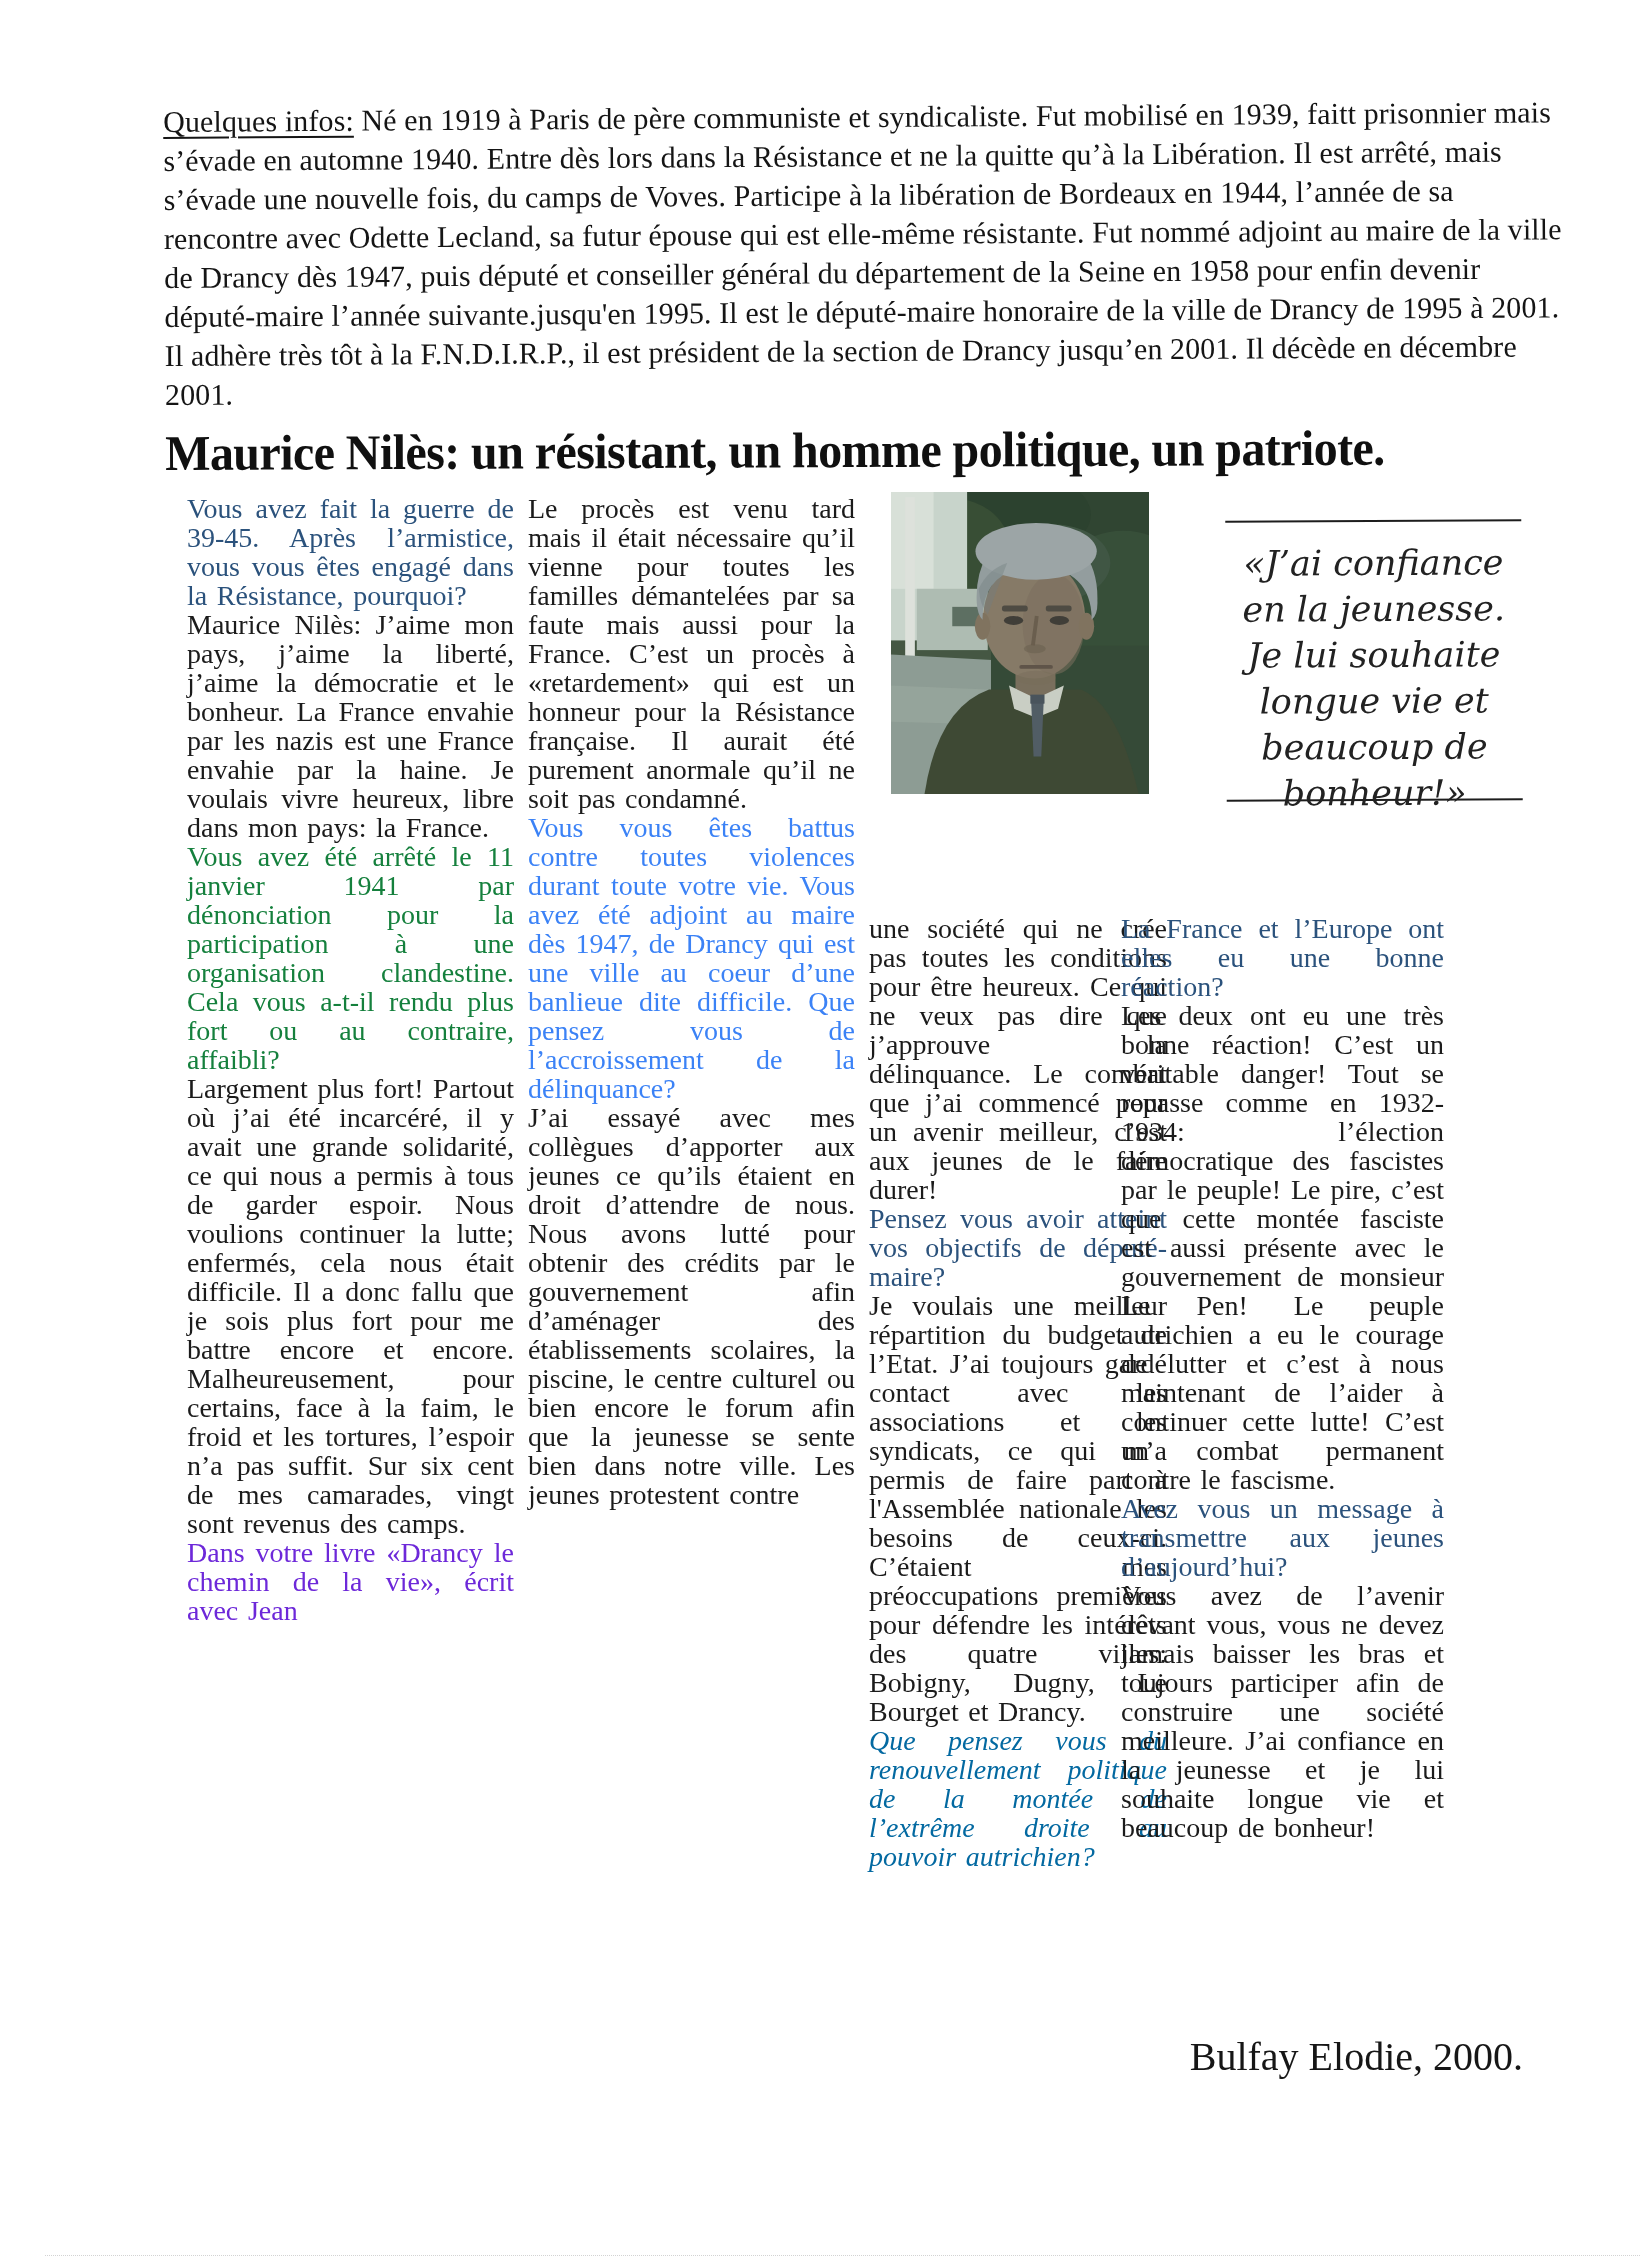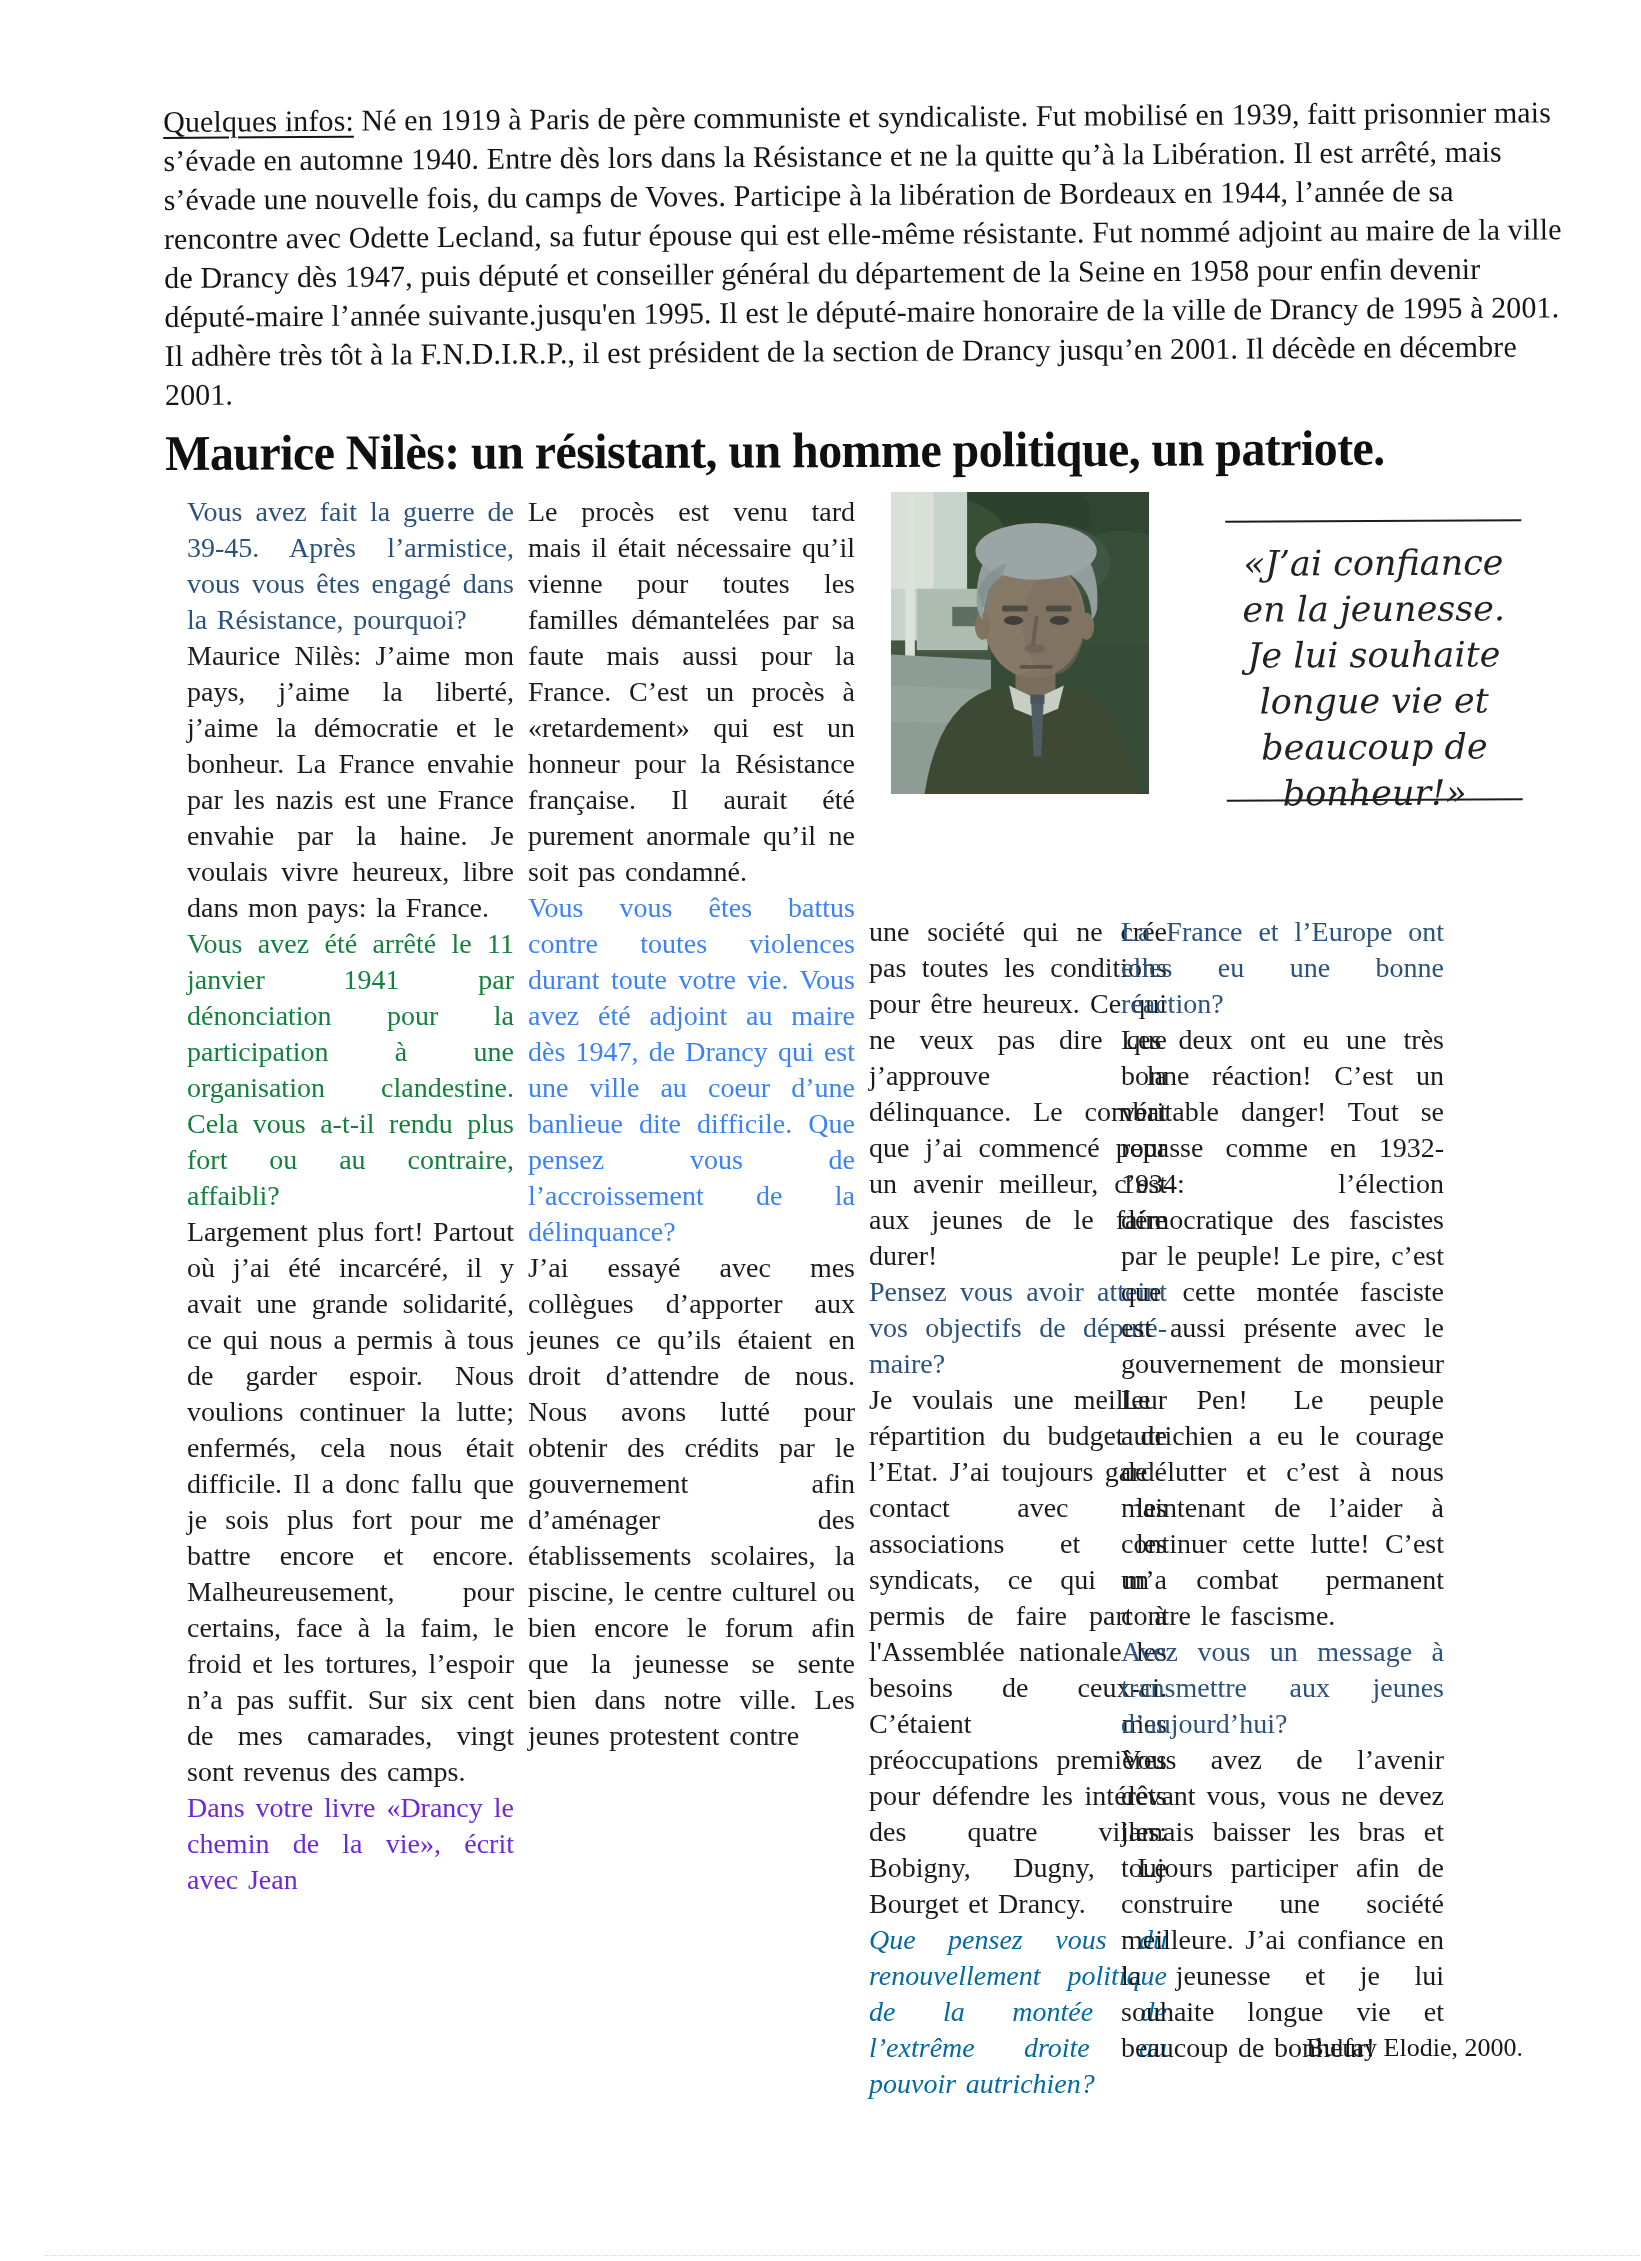--- a/index.html
+++ b/index.html
@@ -18,21 +18,21 @@
     text-decoration:underline;text-decoration-thickness:1.9px;text-underline-offset:4.5px;
   }
   
   .headline{
     position:absolute;left:165px;top:390px;width:1439px;
     font-size:50px;font-weight:bold;letter-spacing:-0.6px;white-space:nowrap;
     transform:rotate(-.25deg) scaleX(.96);transform-origin:0 0;color:#101010;
   }
   
   .col{
-    position:absolute;font-size:28px;line-height:36px;
+    position:absolute;font-size:28px;line-height:29px;
     text-align:justify;word-spacing:2.6px;hyphens:auto;color:#1b1b1b;
   }
   .col p{margin:0;}
   #col1{left:187px;top:494px;width:327px;}
   #col2{left:528px;top:494px;width:327px;}
   #col3{left:869px;top:914px;width:298px;}
   #col4{left:1121px;top:914px;width:323px;}
   .question{color:#2b527c;}
   
   .photo{
@@ -48,21 +48,21 @@
     transform:rotate(-.3deg);
   }
   .pullquote .qtext{
     margin-top:18px;font-style:italic;font-size:35px;line-height:46px;
     text-align:center;white-space:pre-line;color:#222;
     font-family:"DejaVu Serif","Liberation Serif",serif;
   }
   
   .signature{
     position:absolute;left:1189px;top:2033px;width:334px;
-    font-size:26px;text-align:right;color:#161616;
+    font-size:40px;text-align:right;color:#161616;
   }
   
   .scan-edge{
     position:absolute;left:45px;right:0;bottom:5.2px;height:0;
     border-top:1.9px dotted #c9c9c9;opacity:.8;
   }
 </style>
 </head>
 <body>
 

